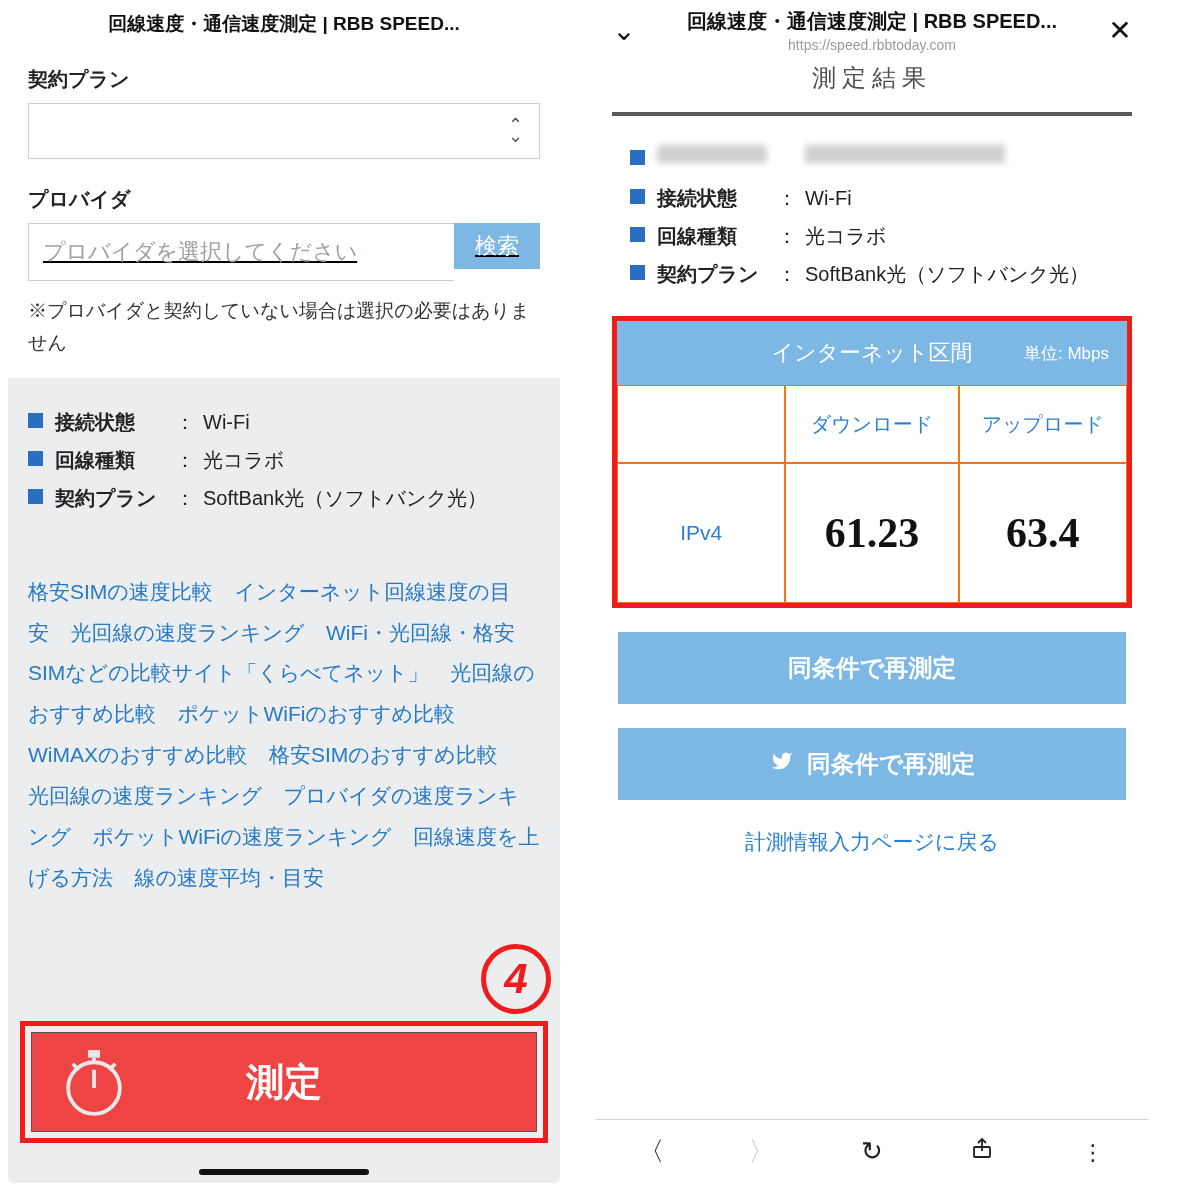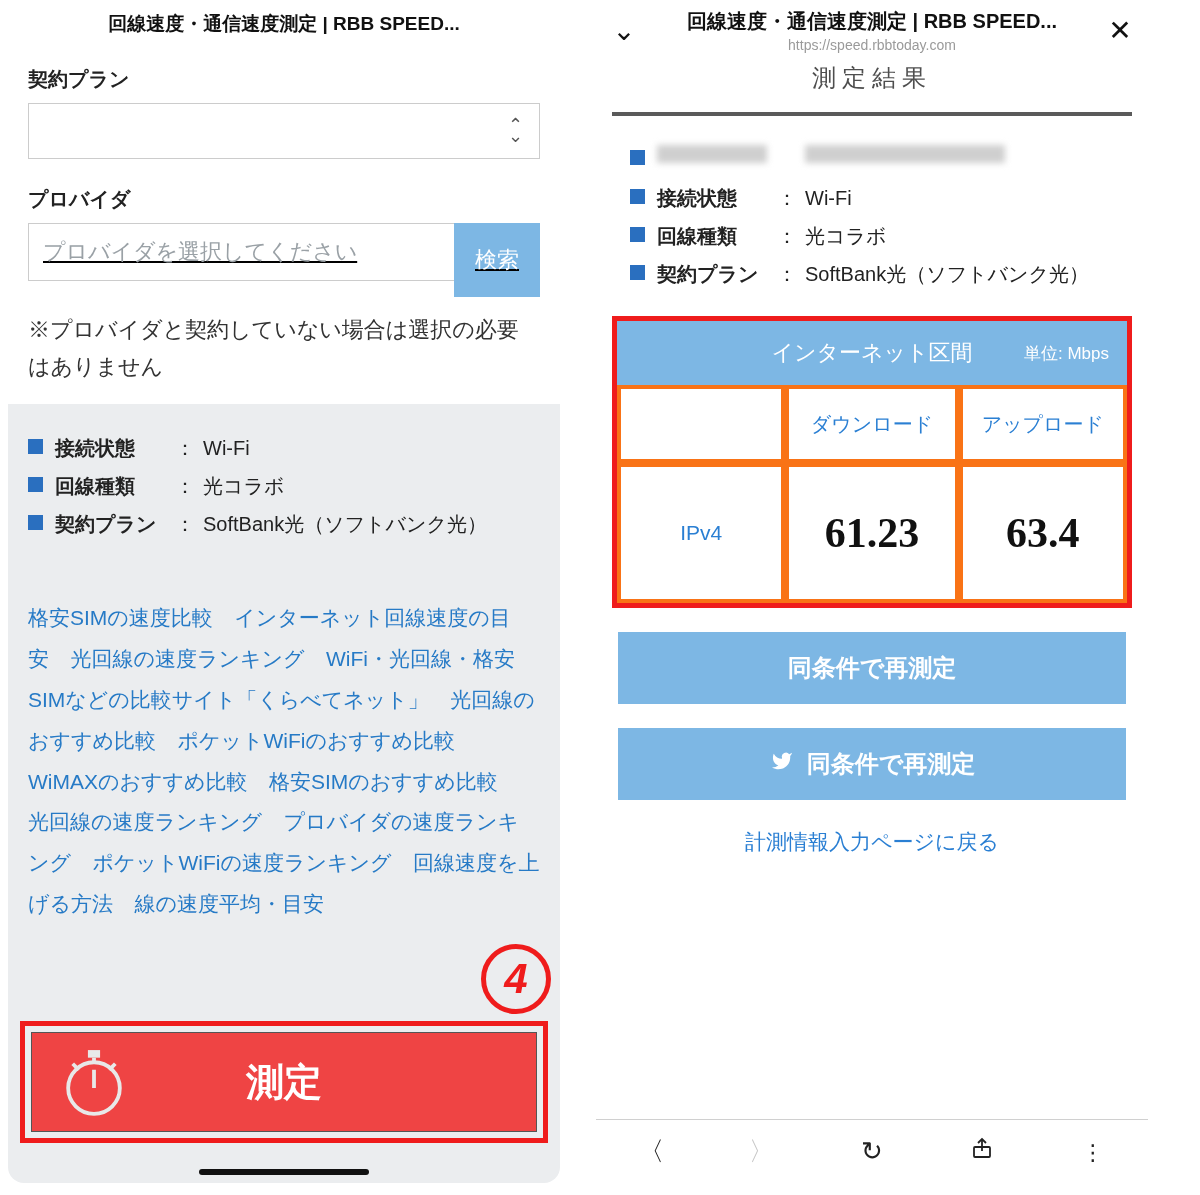--- a/index.html
+++ b/index.html
@@ -9,21 +9,21 @@
     width: 1200px;
     height: 1195px;
     display: flex;
     gap: 36px;
     padding: 0 8px 8px 8px;
   }
   .phone {
     width: 552px;
     height: 1183px;
     background: #fff;
-    border-radius: 16px;
+    border-radius: 6px;
     position: relative;
     overflow: hidden;
     display: flex;
     flex-direction: column;
   }
   
   .titlebar {
     height: 48px;
     display: flex;
     align-items: center;
@@ -57,24 +57,24 @@
     height:56px; border:1px solid #ccc; background:#fff; display:flex; align-items:center;
     justify-content:flex-end; padding:0 16px; position:relative;
   }
   .updown { font-size:18px; color:#555; line-height:0.6; display:flex; flex-direction:column;}
   .provider-row { display:flex; margin-top:8px;text-decoration:underline;}
   .provider-input {
     flex:1; height:58px; border:1px solid #ccc; border-right:none; background:#fff;
     display:flex; align-items:center; padding:0 14px; color:#9aa1a6; font-size:22px;
   }
   .provider-btn {
-    width:86px; height:74px; background:#7db7e4; color:#fff; font-size:22px;
+    width:86px; height:46px; background:#7db7e4; color:#fff; font-size:22px;
     display:flex; align-items:center; justify-content:center;
   }
-  .note { font-size:22px; color:#333; line-height:1.7; margin-top:14px; }
+  .note { font-size:19px; color:#333; line-height:1.7; margin-top:14px; }
   .block-gray { padding:22px 20px; background:#ebedef; }
   .kv-list { list-style:none; }
   .kv-list li { display:flex; align-items:flex-start; font-size:20px; color:#222; margin:6px 0; line-height:1.6;}
   .sq { width:15px; height:15px; background:#2a6fbf; margin-right:12px; margin-top:7px; flex-shrink:0;}
   .kv-key { font-weight:700; width:120px; flex-shrink:0;}
   .kv-colon { width:28px; color:#222;}
   .kv-val { color:#222; flex:1;}
   .links-block {
     padding: 30px 20px 20px 20px; font-size:21px; line-height:1.95;
   }
@@ -118,21 +118,21 @@
     margin:0 16px; border:5px solid #ef1c1c; background:#fff;
   }
   .speed-head {
     background:#7db7e4; color:#fff; display:flex; align-items:center; height:64px;
     font-size:22px; position:relative;
   }
   .speed-head .ctr { flex:1; text-align:center; font-weight:500;}
   .speed-head .unit { position:absolute; right:18px; font-size:17px;}
   .speed-row { display:flex; }
   .speed-cell {
-    border:4px solid #f97316; padding:0; display:flex; align-items:center; justify-content:center;
+    border:1px solid #f97316; padding:0; display:flex; align-items:center; justify-content:center;
   }
   .c1 { width:33%; } .c2 { width:34%; } .c3 { width:33%; }
   .hrow .speed-cell { height:78px; color:#2a7fd3; font-size:20px; font-weight:500;}
   .drow .speed-cell { height:140px; }
   .drow .c1 { color:#2a7fd3; font-size:21px; font-weight:500;}
   .drow .c2, .drow .c3 { font-family: "Times New Roman", Georgia, serif; font-size:42px; font-weight:700; color:#111;}
   .big-btn {
     margin:24px 22px 0 22px; height:72px; background:#7db7e4; color:#fff;
     display:flex; align-items:center; justify-content:center; font-size:24px; font-weight:600;
   }

